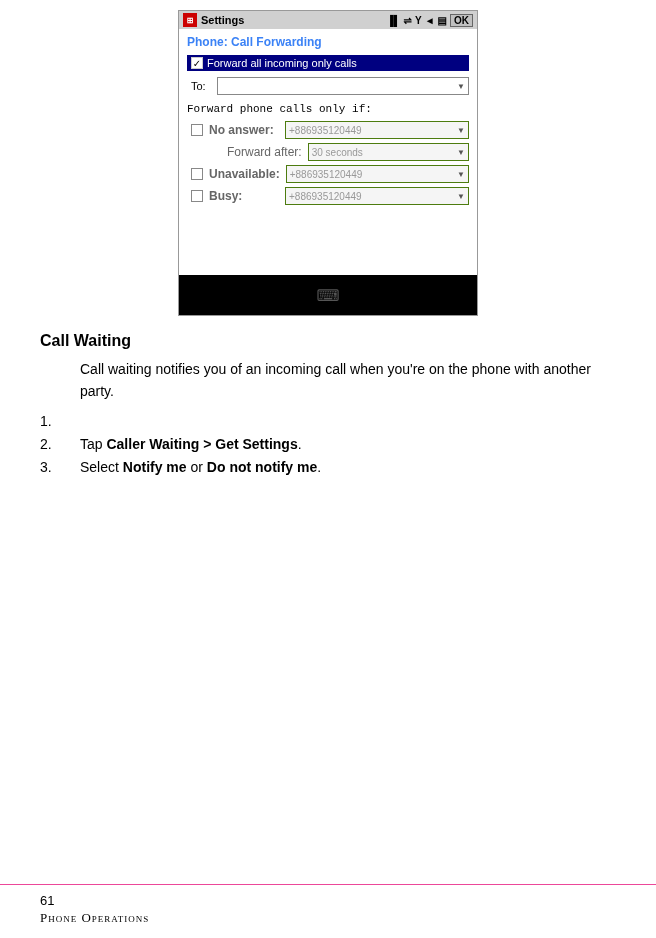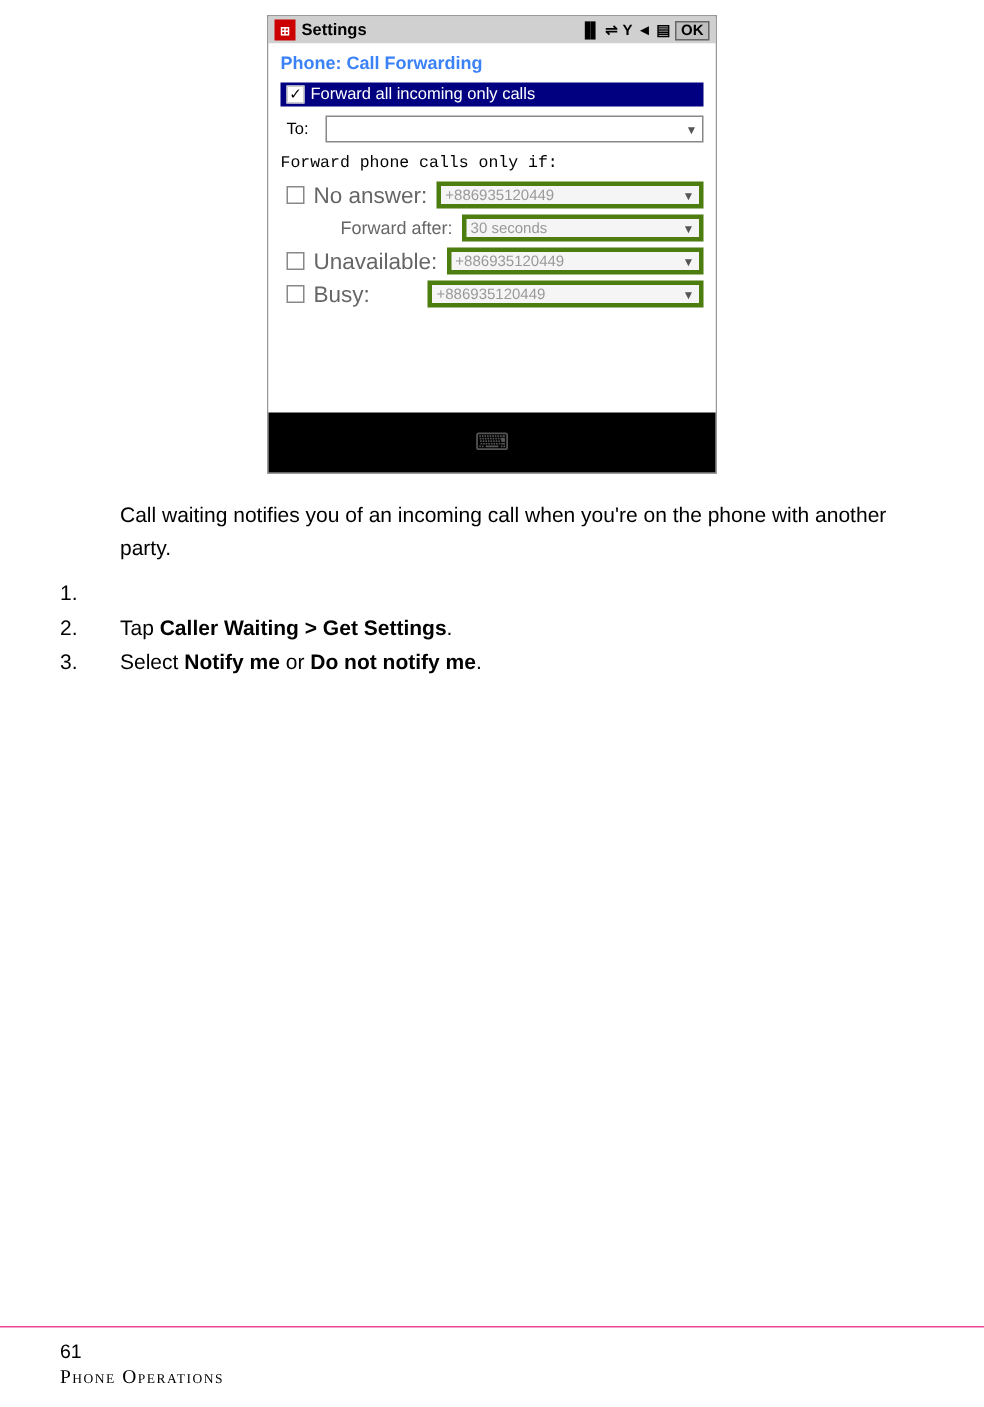--- a/index.html
+++ b/index.html
@@ -157,28 +157,29 @@
     .checkbox-unchecked {
       width: 12px;
       height: 12px;
       border: 1px solid #888;
       background: #fff;
       display: inline-block;
       flex-shrink: 0;
     }
 
     .condition-label {
-      font-size: 15px;
+      font-size: 12px;
       min-width: 70px;
       color: #666;
+      font-weight: bold;
     }
 
     .condition-dropdown {
       flex: 1;
-      border: 3px solid #4d7c0f;
+      border: 1px solid #4d7c0f;
       background: #f5f5f5;
       display: flex;
       align-items: center;
       justify-content: space-between;
       padding: 1px 3px;
       font-size: 10px;
       height: 18px;
       color: #999;
     }
 
@@ -349,20 +350,21 @@
 
       <div style="height: 60px;"></div>
     </div>
 
     <div class="phone-keyboard-area">
       <span class="keyboard-icon">⌨</span>
     </div>
   </div>
 
 
+  <div class="section-heading">Call Waiting</div>
 
   <p class="paragraph">Call waiting notifies you of an incoming call when you're on the phone with another party.</p>
 
   <ul class="numbered-list">
     <li>
       <span class="num-col">1.</span>
     </li>
     <li>
       <span class="num-col">2.</span>
       <span>Tap <strong>Caller Waiting &gt; Get Settings</strong>.</span>

